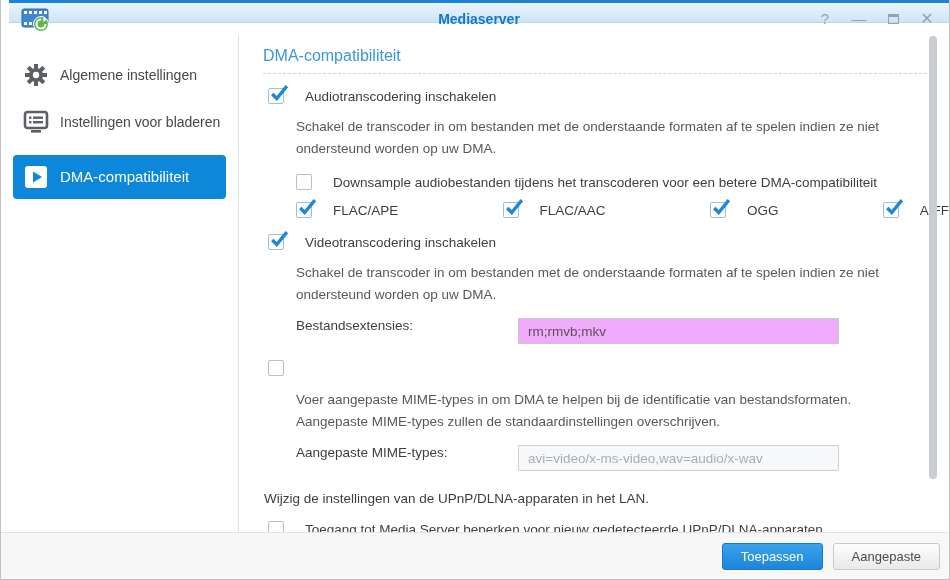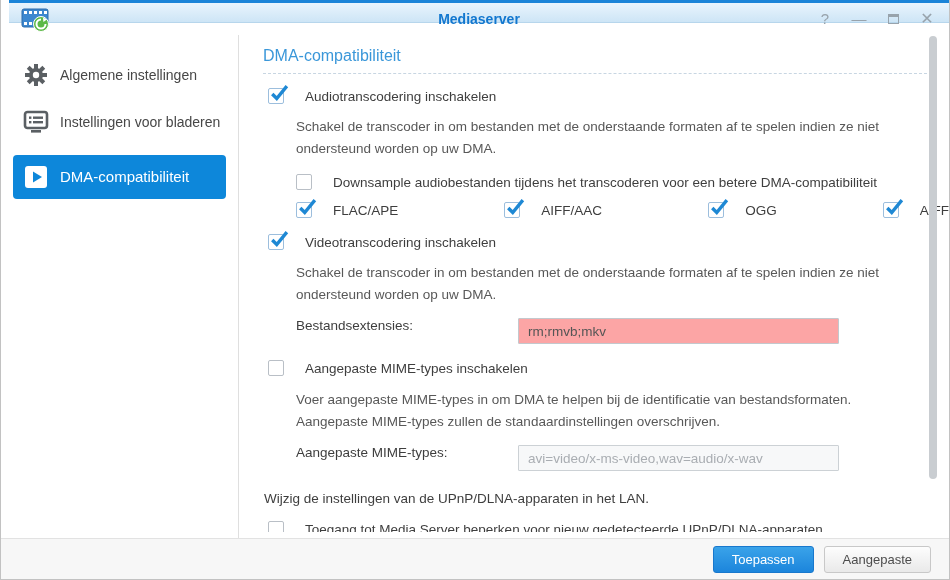--- a/index.html
+++ b/index.html
@@ -72,35 +72,35 @@
   .desc {
     margin: 12px 30px 0 56px; font-size: 13.5px; color: #585858; line-height: 22px;
   }
   .codec-row { display: flex; gap: 30px; margin: 12px 0 0 56px; justify-content: space-between; }
   .codec-row .cb-row { margin: 0; }
   .field-row { display: flex; margin: 12px 0 0 56px; font-size: 13.5px; color: #3e3e3e; }
   .field-row .flabel { width: 222px; flex: 0 0 222px; }
   .field-row input {
     width: 321px; height: 26px; border: 1px solid #c3c8cd; border-radius: 1px;
     font-family: "Liberation Sans", sans-serif; font-size: 13.5px; color: #555;
-    padding: 0 9px; outline: none; background: #fca5a5;
+    padding: 0 9px; outline: none; background: #f0abfc;
   }
   .field-row input:disabled { background: #f7f8f9; border-color: #ccd1d5; }
   .field-row input::placeholder { color: #a9adb2; opacity: 1; }
   .upnp-intro { margin: 20px 22px 0 24px; font-size: 13.5px; color: #3e3e3e; }
   .v-scrollbar {
     position: absolute; top: 1px; right: 12px; width: 8px; height: 443px;
     background: #c9cdd1; border-radius: 4px; cursor: pointer;
   }
   
   .footer {
-    position: absolute; left: 0; right: 0; bottom: 0; height: 41px;
+    position: absolute; left: 0; right: 0; bottom: 0; height: 47px;
     background: #f7f7f7; border-top: 1px solid #e2e2e2;
     display: flex; align-items: center; justify-content: flex-end; gap: 10px;
-    padding-right: 18px;
+    padding-right: 9px;
   }
   .btn {
     height: 27px; padding: 0 18px; font-size: 13px; border-radius: 3px;
     font-family: "Liberation Sans", sans-serif; cursor: pointer;
   }
   .btn-primary {
     background: linear-gradient(#3aa3e9, #1c85dc); color: #fff;
     border: 1px solid #1878cd;
   }
   .btn-secondary {
@@ -217,21 +217,21 @@
             </svg>
         </span>
         <span>FLAC/APE</span>
       </div>
       <div class="cb-row">
         <span class="checkbox checked">
           <svg width="18" height="18" viewBox="0 0 16 16">
               <path d="M2 8 L6 12 L15 1" stroke="#1e88d4" stroke-width="3" fill="none"></path>
             </svg>
         </span>
-        <span>AIFF/AAC</span>
+        <span>FLAC/AAC</span>
       </div>
       <div class="cb-row">
         <span class="checkbox checked">
           <svg width="18" height="18" viewBox="0 0 16 16">
               <path d="M2 8 L6 12 L15 1" stroke="#1e88d4" stroke-width="3" fill="none"></path>
             </svg>
         </span>
         <span>OGG</span>
       </div>
       <div class="cb-row">
@@ -258,21 +258,20 @@
     </div>
     <div class="field-row">
       <span class="flabel">Bestandsextensies:</span>
       <input type="text" value="rm;rmvb;mkv" style="">
     </div>
 
     <div class="cb-row lv1" style="margin-top:16px;">
       <span class="checkbox">
         
       </span>
-      <span>Aangepaste MIME-types inschakelen</span>
     </div>
     <div class="desc" style="margin-top:13px;">
       <div>Voer aangepaste MIME-types in om DMA te helpen bij de identificatie van bestandsformaten.</div>
       <div>Aangepaste MIME-types zullen de standaardinstellingen overschrijven.</div>
     </div>
     <div class="field-row">
       <span class="flabel">Aangepaste MIME-types:</span>
       <input type="text" disabled="" placeholder="avi=video/x-ms-video,wav=audio/x-wav" style="">
     </div>
 

